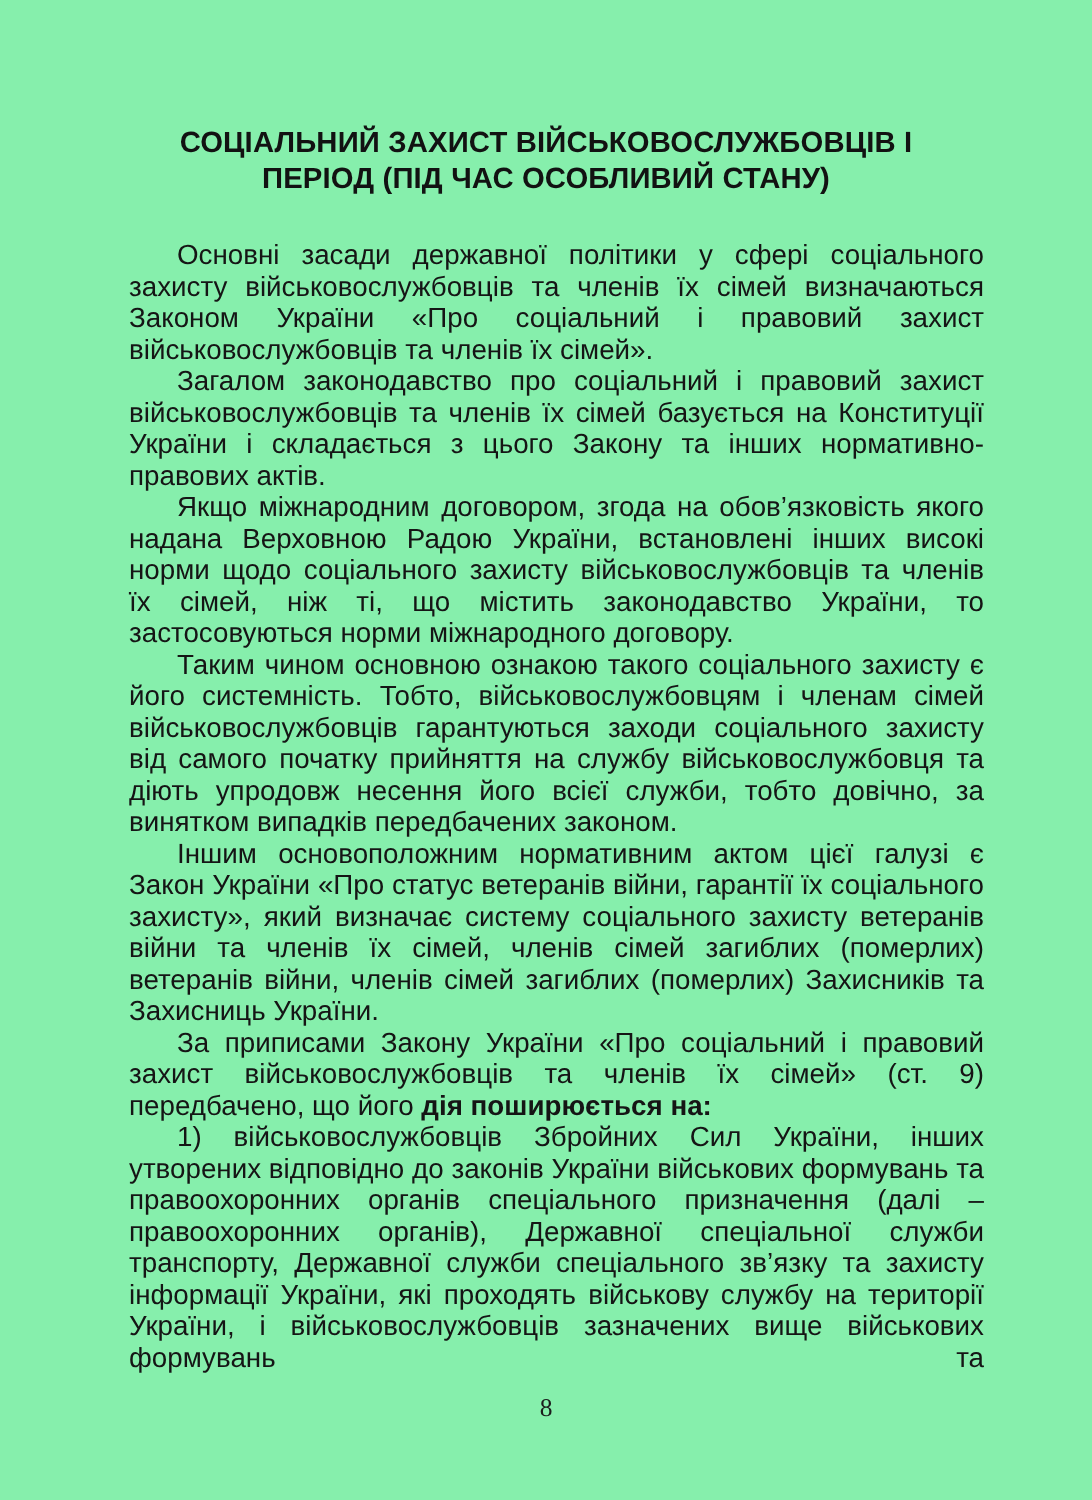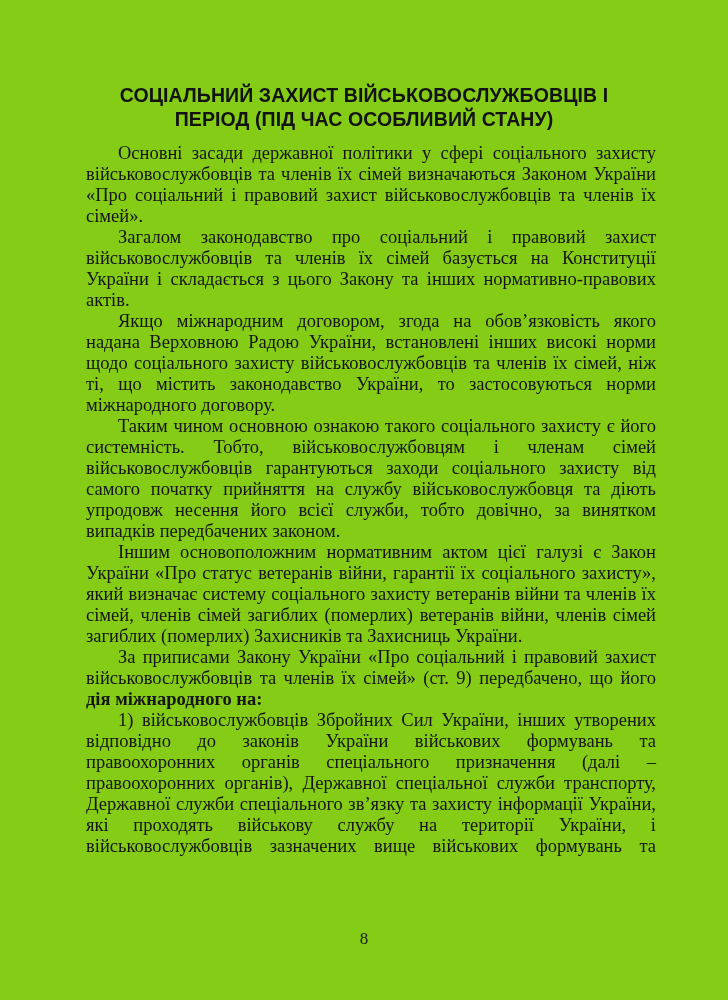--- a/index.html
+++ b/index.html
@@ -4,40 +4,40 @@
 <style>
   html, body {
     margin: 0;
     padding: 0;
     background: #ffffff;
   }
   .page {
     position: relative;
     width: 728px;
     height: 1000px;
-    background: #84cc16;
+    background: #86efac;
     overflow: hidden;
     box-sizing: border-box;
     padding-top: 84px;
   }
   .title {
     width: 100%;
     text-align: center;
     font-family: "Liberation Sans", sans-serif;
     font-weight: 700;
     font-size: 19.5px;
     line-height: 23.5px;
     color: #121212;
     letter-spacing: 0.1px;
   }
   .content {
-    margin-top: 12px;
+    margin-top: 28px;
     margin-left: 86px;
     width: 570px;
-    font-family: Liberation Serif, serif;
+    font-family: Liberation Sans, sans-serif;
     font-size: 18.5px;
     line-height: 21px;
     text-align: justify;
     color: #151515;
   }
   .content p {
     margin: 0;
     padding: 0;
     text-indent: 32px;
   }
@@ -67,19 +67,19 @@
     <div>СОЦІАЛЬНИЙ ЗАХИСТ ВІЙСЬКОВОСЛУЖБОВЦІВ І</div>
     <div>ПЕРІОД (ПІД ЧАС ОСОБЛИВИЙ СТАНУ)</div>
   </div>
 
   <div class="content">
       <p><span>Основні засади державної політики у сфері соціального захисту військовослужбовців та членів їх сімей визначаються Законом України «Про соціальний і правовий захист військовослужбовців та членів їх сімей».</span></p>
       <p><span>Загалом законодавство про соціальний і правовий захист військовослужбовців та членів їх сімей базується на Конституції України і складається з цього Закону та інших нормативно-правових актів.</span></p>
       <p><span>Якщо міжнародним договором, згода на обов’язковість якого надана Верховною Радою України, встановлені інших високі норми щодо соціального захисту військовослужбовців та членів їх сімей, ніж ті, що містить законодавство України, то застосовуються норми міжнародного договору.</span></p>
       <p><span>Таким чином основною ознакою такого соціального захисту є його системність. Тобто, військовослужбовцям і членам сімей військовослужбовців гарантуються заходи соціального захисту від самого початку прийняття на службу військовослужбовця та діють упродовж несення його всієї служби, тобто довічно, за винятком випадків передбачених законом.</span></p>
       <p><span>Іншим основоположним нормативним актом цієї галузі є Закон України «Про статус ветеранів війни, гарантії їх соціального захисту», який визначає систему соціального захисту ветеранів війни та членів їх сімей, членів сімей загиблих (померлих) ветеранів війни, членів сімей загиблих (померлих) Захисників та Захисниць України.</span></p>
-      <p><span>За приписами Закону України «Про соціальний і правовий захист військовослужбовців та членів їх сімей» (ст. 9) передбачено, що його </span><b>дія міжнародного на:</b></p>
+      <p><span>За приписами Закону України «Про соціальний і правовий захист військовослужбовців та членів їх сімей» (ст. 9) передбачено, що його </span><b>дія поширюється на:</b></p>
       <p class="continues"><span>1) військовослужбовців Збройних Сил України, інших утворених відповідно до законів України військових формувань та правоохоронних органів спеціального призначення (далі – правоохоронних органів), Державної спеціальної служби транспорту, Державної служби спеціального зв’язку та захисту інформації України, які проходять військову службу на території України, і військовослужбовців зазначених вище військових формувань та</span></p>
     </div>
 
   <div class="page-number">8</div>
 
 </div>
 
 </body></html>

